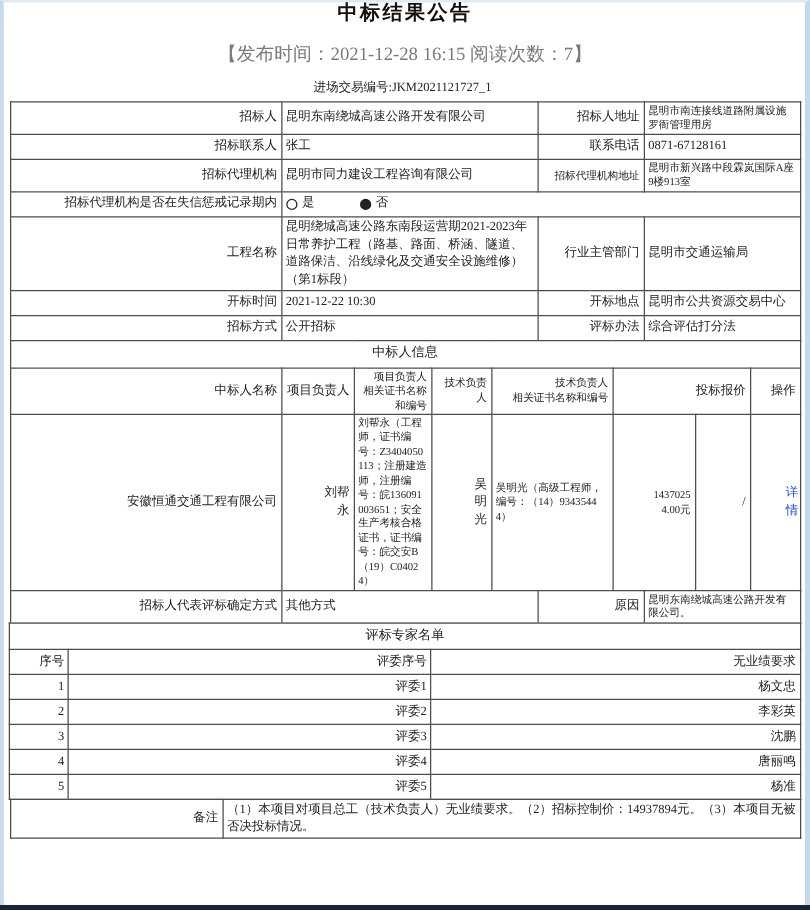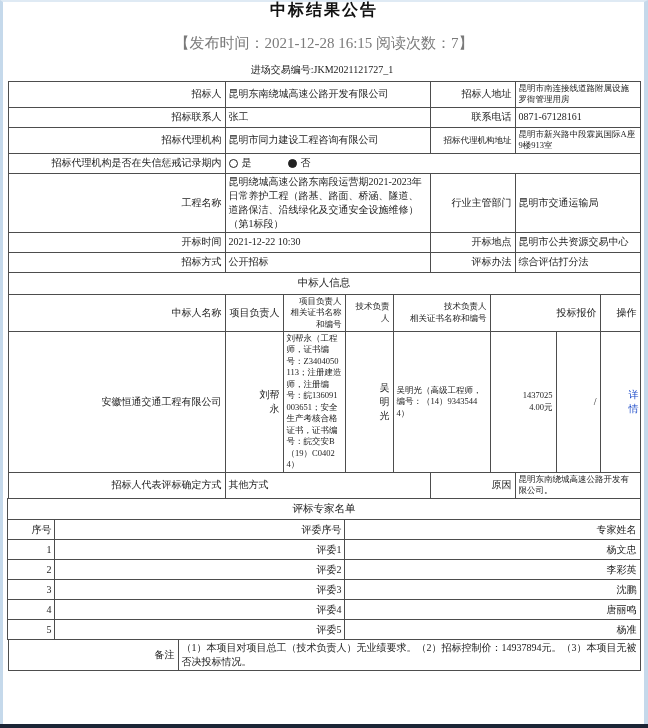--- a/index.html
+++ b/index.html
@@ -174,21 +174,21 @@
         <col style="width:290px">
         <col style="width:295px">
       </colgroup>
     <tbody>
         <tr>
       <td colspan="3" class="sec">评标专家名单</td>
     </tr>
     <tr>
       <td class="lbl">序号</td>
       <td class="lbl">评委序号</td>
-      <td class="lbl">专家姓名</td>
+      <td class="lbl">无业绩要求</td>
     </tr>
     <tr>
       <td class="ctr">1</td>
       <td class="ctr">评委1</td>
       <td class="ctr">杨文忠</td>
     </tr>
     <tr>
       <td class="ctr">2</td>
       <td class="ctr">评委2</td>
       <td class="ctr">李彩英</td>

